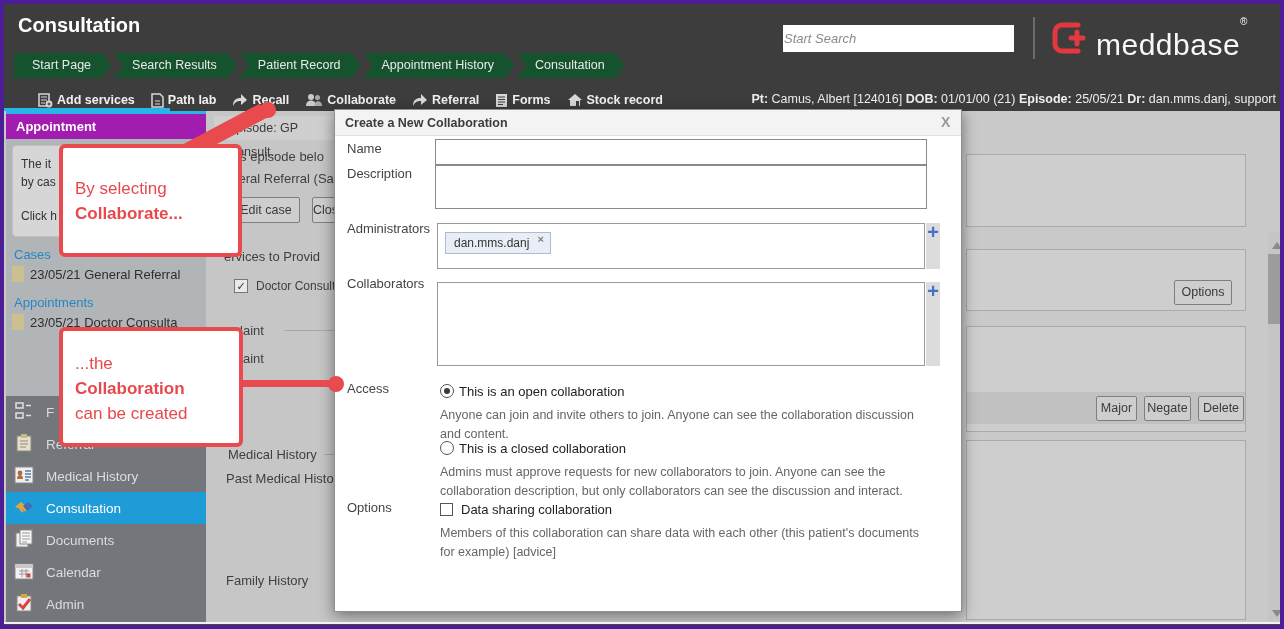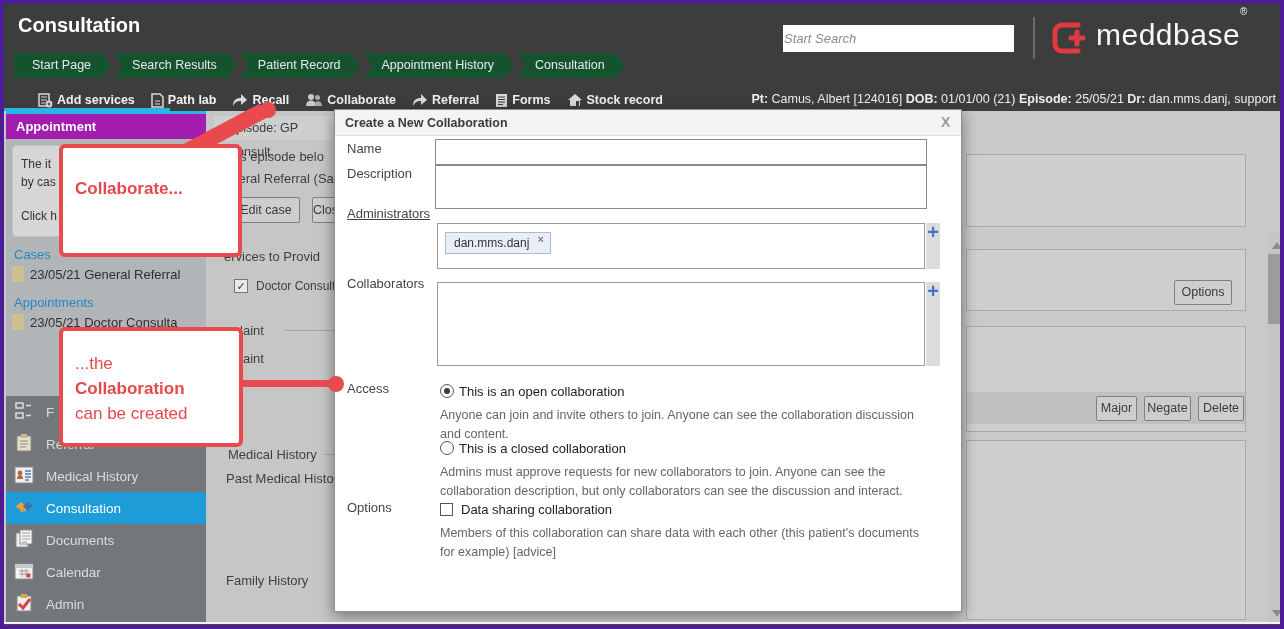--- a/index.html
+++ b/index.html
@@ -9,21 +9,21 @@
   .abs { position:absolute; }
 
   
   .topbar { left:0; top:0; width:1280px; height:107px; background:#3d3d3d; }
   .page-title { left:14px; top:10px; color:#fff; font-size:20px; font-weight:700; }
   .search-input { left:779px; top:21px; width:231px; height:27px; border:1px solid #fff;
                   background:#fff; font-size:13px; font-style:italic; color:#333; padding:0 0;
                   font-family:"Liberation Sans", sans-serif; }
   .search-input::placeholder { color:#8a8a8a; font-style:italic; }
   .logo-divider { left:1029px; top:13px; width:2px; height:42px; background:#6b6b6b; }
-  .brand { left:1044px; top:14px; height:44px; display:flex; align-items:flex-start; }
+  .brand { left:1044px; top:14px; height:44px; display:flex; align-items:flex-end; }
   .brand-text { color:#f7f7f7; font-size:30px; font-weight:400; letter-spacing:0.5px; margin-left:8px; }
   .brand-reg { color:#f7f7f7; font-size:10px; vertical-align:top; position:relative; top:-12px; }
 
   
   .crumbs { left:10px; top:49px; display:flex; }
   .crumb { background:#14532d; color:#e9e9e9; font-size:12.5px; line-height:25px; height:25px;
            padding:0 20px 0 18px; margin-right:3px; cursor:default;
            clip-path: polygon(0 0, calc(100% - 9px) 0, 100% 50%, calc(100% - 9px) 100%, 0 100%, 9px 50%); }
   .crumb:first-child { clip-path: polygon(0 0, calc(100% - 9px) 0, 100% 50%, calc(100% - 9px) 100%, 0 100%); }
 
@@ -320,21 +320,21 @@
   <div class="abs modal">
     <div class="abs modal-title">Create a New Collaboration</div>
     <div class="abs modal-close">X</div>
 
     <div class="m-label" style="top:31px;">Name</div>
     <input class="m-input" style="top: 29px; height: 26px;" type="text">
 
     <div class="m-label" style="top:56px;">Description</div>
     <textarea class="m-input" style="top: 55px; height: 44px; resize: none;"></textarea>
 
-    <div class="m-label" style="top:96px;text-decoration:underline;">Administrators</div>
+    <div class="m-label" style="top:111px;">Administrators</div>
     <div class="listbox" style="top:113px; height:46px;"></div>
     <div class="side-strip" style="left:591px; top:113px; height:46px;"></div>
     <div class="plus-btn" style="left:590px; top:114px;">+</div>
     <div class="tag" style="left:110px; top:122px;"><span>dan.mms.danj</span><span class="x">×</span></div>
 
     <div class="m-label" style="top:166px;">Collaborators</div>
     <div class="listbox" style="top:172px; height:84px;"></div>
     <div class="side-strip" style="left:591px; top:172px; height:84px;"></div>
     <div class="plus-btn" style="left:590px; top:173px;">+</div>
 
@@ -354,20 +354,21 @@
   </div>
 
   <svg class="abs annot-svg">
     <polygon points="255,100 272,109 188,153 172,144" fill="#e84a4e"></polygon>
     <circle cx="264" cy="106" r="8" fill="#e84a4e"></circle>
     <rect x="235" y="376" width="95" height="7" fill="#e84a4e"></rect>
     <circle cx="332" cy="380" r="8" fill="#e84a4e"></circle>
   </svg>
 
   <div class="callout" style="left:55px; top:140px; width:183px; height:113px; padding-top:28px;">
+    <div>By selecting</div>
     <div><b>Collaborate...</b></div>
   </div>
 
   <div class="callout" style="left:55px; top:323px; width:184px; height:120px; padding-top:20px;">
     <div>...the</div>
     <div><b>Collaboration</b></div>
     <div>can be created</div>
   </div>
 
   <div class="abs bottom-white"></div>

